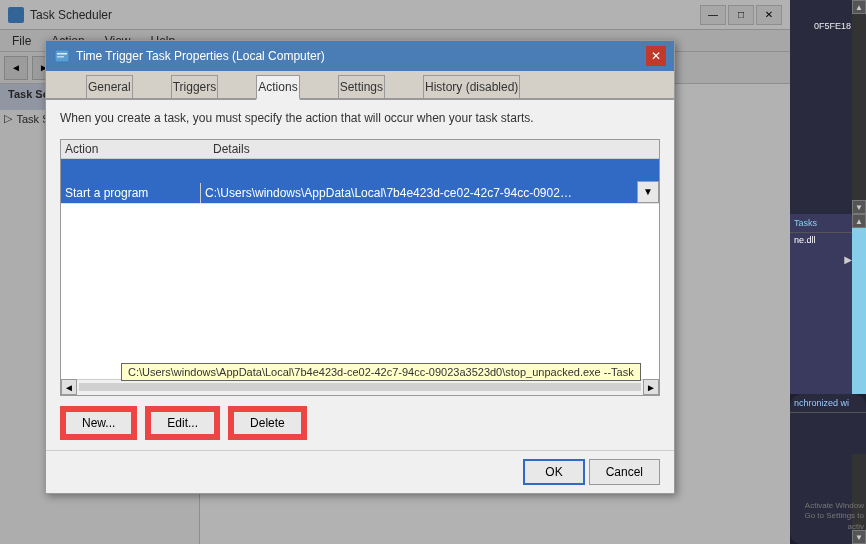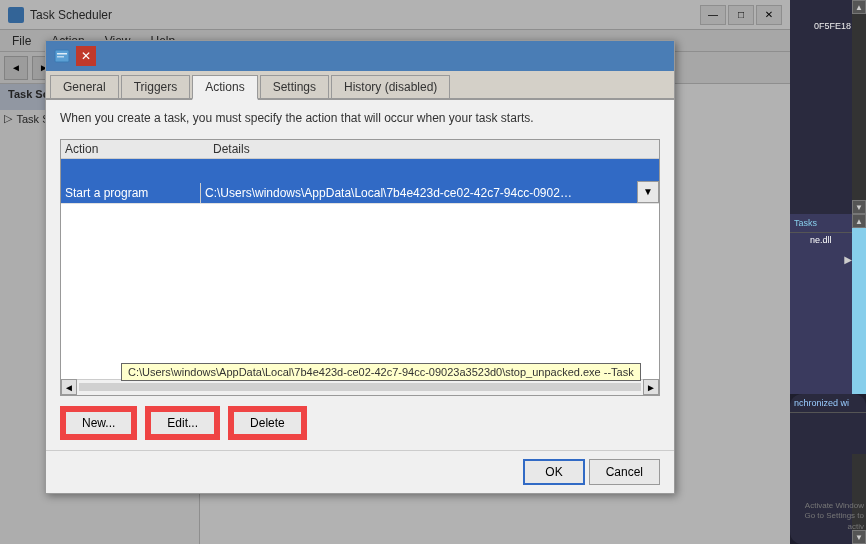--- a/index.html
+++ b/index.html
@@ -215,27 +215,28 @@
 
     .dialog-tabs {
       display: flex;
       background: #d4d0c8;
       border-bottom: 2px solid #999;
       padding: 4px 4px 0 4px;
       gap: 2px;
     }
 
     .tab {
-      padding: 4px 12px;
+      padding: 4px 1px;
       font-size: 12px;
       color: #333;
       background: #d4d0c8;
       border: 1px solid #999;
       border-bottom: none;
       cursor: pointer;
+      margin-left: 36px;
     }
 
     .tab.active {
       background: #f0f0f0;
       border-bottom: 2px solid #f0f0f0;
       margin-bottom: -2px;
       font-weight: normal;
     }
 
     .dialog-body {
@@ -482,21 +483,21 @@
     </div>
 
     <div style="position:absolute; right:0; top:0; width:14px; height:100%; display:flex; flex-direction:column; align-items:center;">
       <div style="width:14px; height:14px; background:#555; border:1px solid #777; display:flex; align-items:center; justify-content:center; font-size:8px; color:#ccc; cursor:pointer;">▲</div>
       <div style="flex:1; background:#333; width:14px;"></div>
       <div style="width:14px; height:14px; background:#555; border:1px solid #777; display:flex; align-items:center; justify-content:center; font-size:8px; color:#ccc; cursor:pointer;">▼</div>
     </div>
   </div>
   <div class="bg-right-middle">
     <div style="padding:4px; font-size:9px; color:#87ceeb; border-bottom:1px solid #555;">Tasks</div>
-    <div style="padding:2px 4px; font-size:9px; color:#fff;margin-left:16px;">
+    <div style="padding:2px 4px; font-size:9px; color:#fff;">
       <span>ne.dll</span>
     </div>
 
     <div style="position:absolute; right:14px; top:40px; font-size:10px; color:#ccc;">▶</div>
 
     <div style="position:absolute; right:0; top:0; width:14px; height:100%; display:flex; flex-direction:column; align-items:center;">
       <div style="width:14px; height:14px; background:#555; border:1px solid #777; display:flex; align-items:center; justify-content:center; font-size:8px; color:#ccc; cursor:pointer;">▲</div>
       <div style="flex:1; background:#87ceeb; width:14px;"></div>
     </div>
   </div>
@@ -521,20 +522,21 @@
 <div class="dialog">
 
   <div class="dialog-titlebar">
     <div class="dialog-titlebar-icon">
       <svg width="16" height="16" viewBox="0 0 16 16">
         <rect x="1" y="2" width="14" height="12" rx="1" fill="#5a9fd4" stroke="#3a7ab4" stroke-width="1"></rect>
         <rect x="3" y="5" width="10" height="1.5" fill="#fff" opacity="0.8"></rect>
         <rect x="3" y="8" width="7" height="1.5" fill="#fff" opacity="0.6"></rect>
       </svg>
     </div>
+    <span class="dialog-title">Time Trigger Task Properties (Local Computer)</span>
     <button class="dialog-close-btn">✕</button>
   </div>
 
   <div class="dialog-tabs">
     <div class="tab">General</div>
     <div class="tab">Triggers</div>
     <div class="tab active">Actions</div>
     <div class="tab">Settings</div>
     <div class="tab">History (disabled)</div>
   </div>

